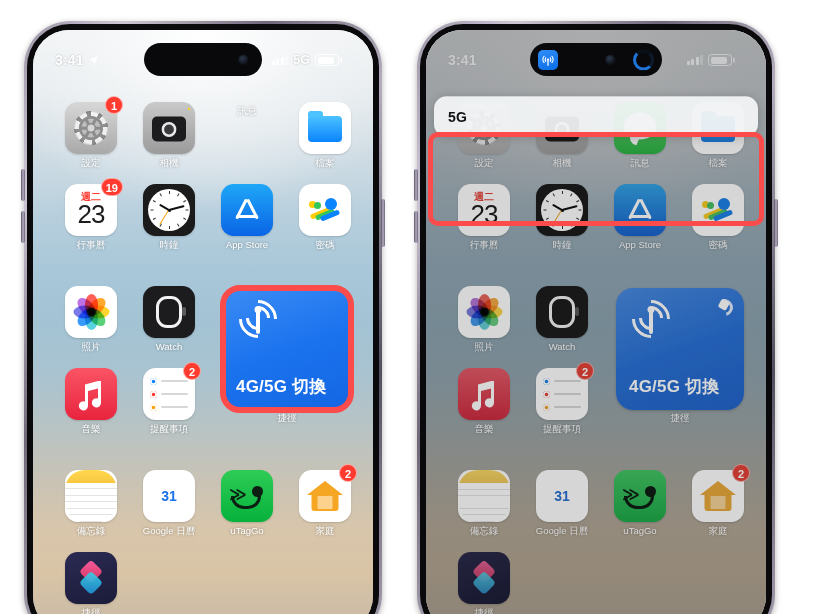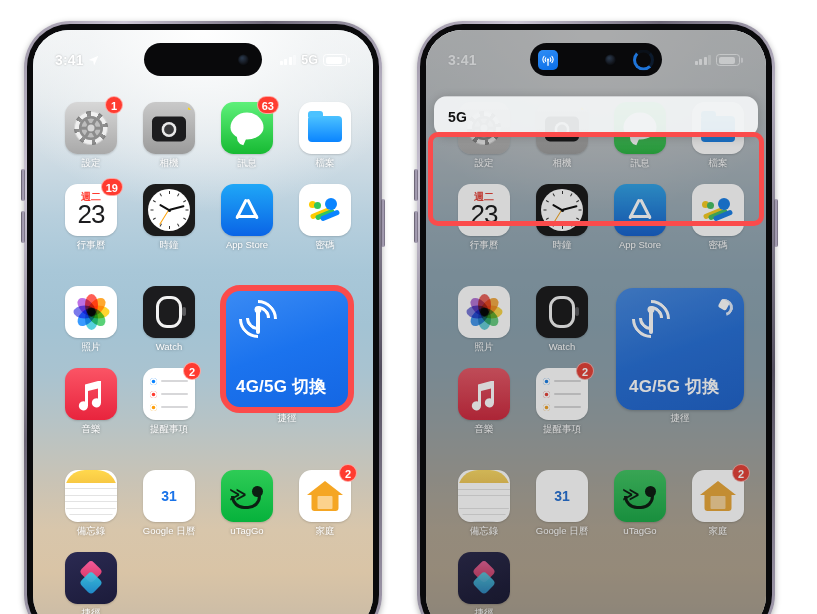--- a/index.html
+++ b/index.html
@@ -84,21 +84,21 @@
   .island-spinner {
     position: absolute; right: 8px; top: 50%; transform: translateY(-50%);
     width: 21px; height: 21px; border-radius: 50%;
     border: 3px solid #1f74d8;
     border-top-color: rgba(20,60,110,.15);
     border-right-color: rgba(20,60,110,.35);
   }
 
   
   .statusbar {
-    position: absolute; left: 0; right: 4px;
+    position: absolute; left: 0; right: 12px;
     display: flex; align-items: center; justify-content: space-between;
     padding: 0 22px; color: #fff;
     font-size: 14px; font-weight: bold;
     text-shadow: 0 0 2px rgba(0,0,0,.28);
   }
   .sb-left { display: flex; align-items: center; gap: 3px; letter-spacing: .2px; }
   .sb-right { display: flex; align-items: center; gap: 5px; font-size: 12.5px; }
   .bars { display: flex; align-items: flex-end; gap: 1.5px; height: 10px; }
   .bars i { width: 3px; background: #fff; border-radius: .8px; display: block; }
   .bars i:nth-child(1){height:4px}.bars i:nth-child(2){height:6px}
@@ -403,26 +403,20 @@
             <div class="gfx">
                 <div class="cam-hump"></div>
                 <div class="cam-body"></div>
                 <div class="cam-dot"></div>
               </div>
           </div>
           <div class="app-label">相機</div>
         </div>
 
         <div class="app" style="left:182px; top:72px;">
-          <div class="icon ic-messages">
-            <div class="gfx">
-                <div class="bubble"></div>
-              </div>
-            <span class="badge">63</span>
-          </div>
           <div class="app-label">訊息</div>
         </div>
 
         <div class="app" style="left:260px; top:72px;">
           <div class="icon ic-files">
             <div class="gfx">
                 <div class="folder"></div>
               </div>
           </div>
           <div class="app-label">檔案</div>

